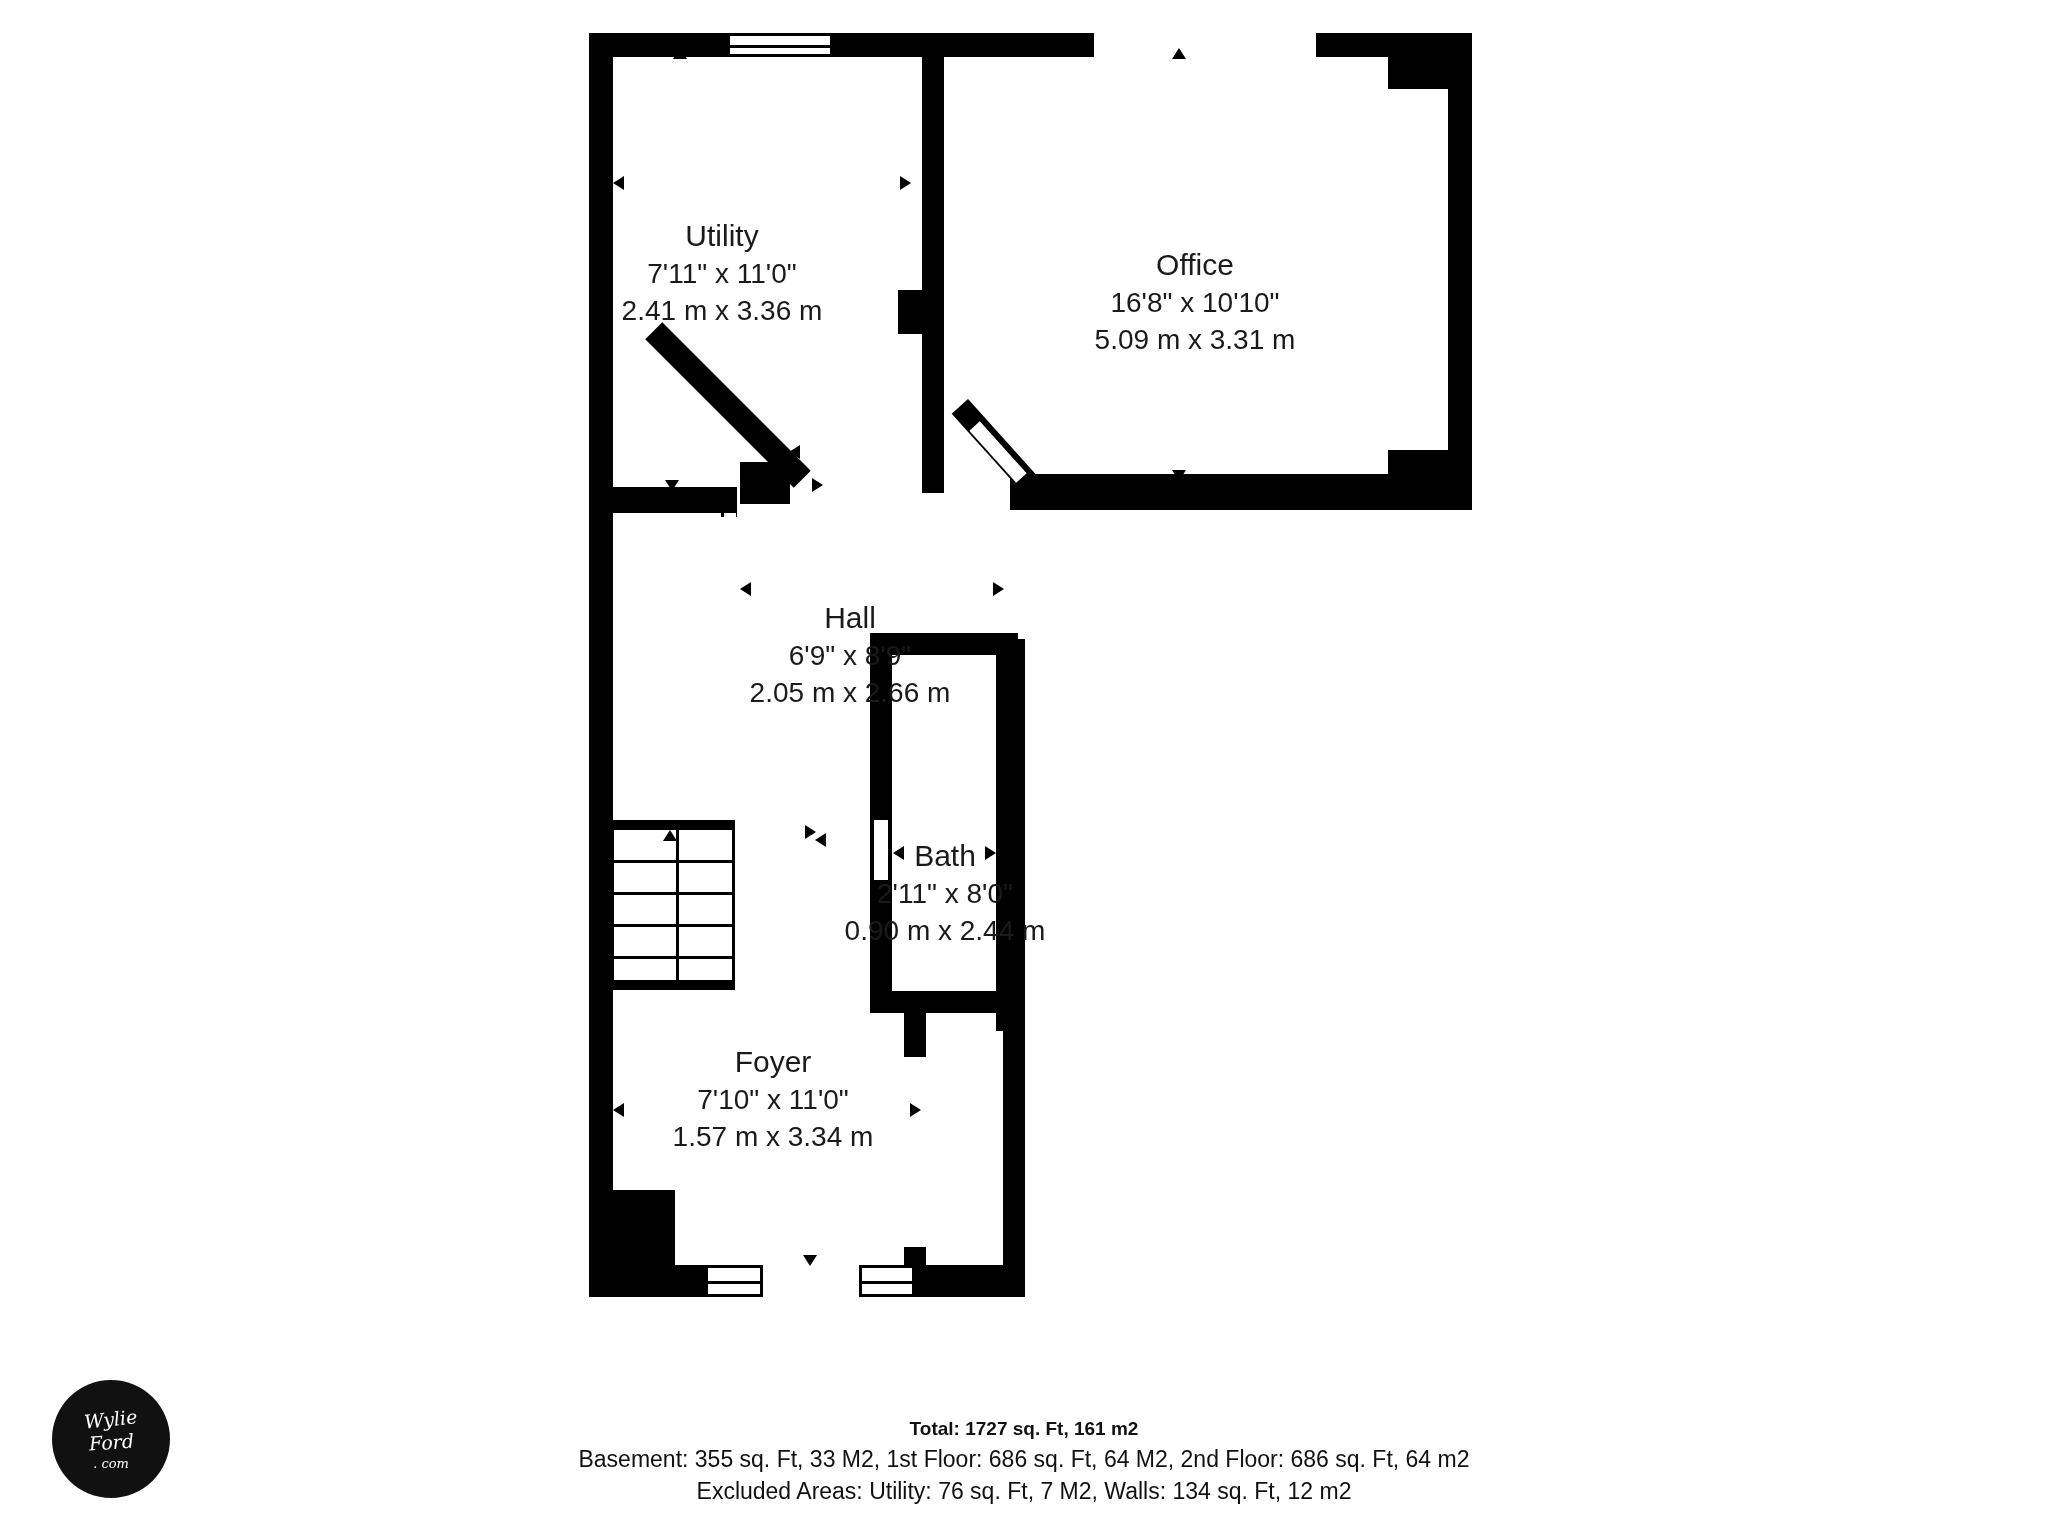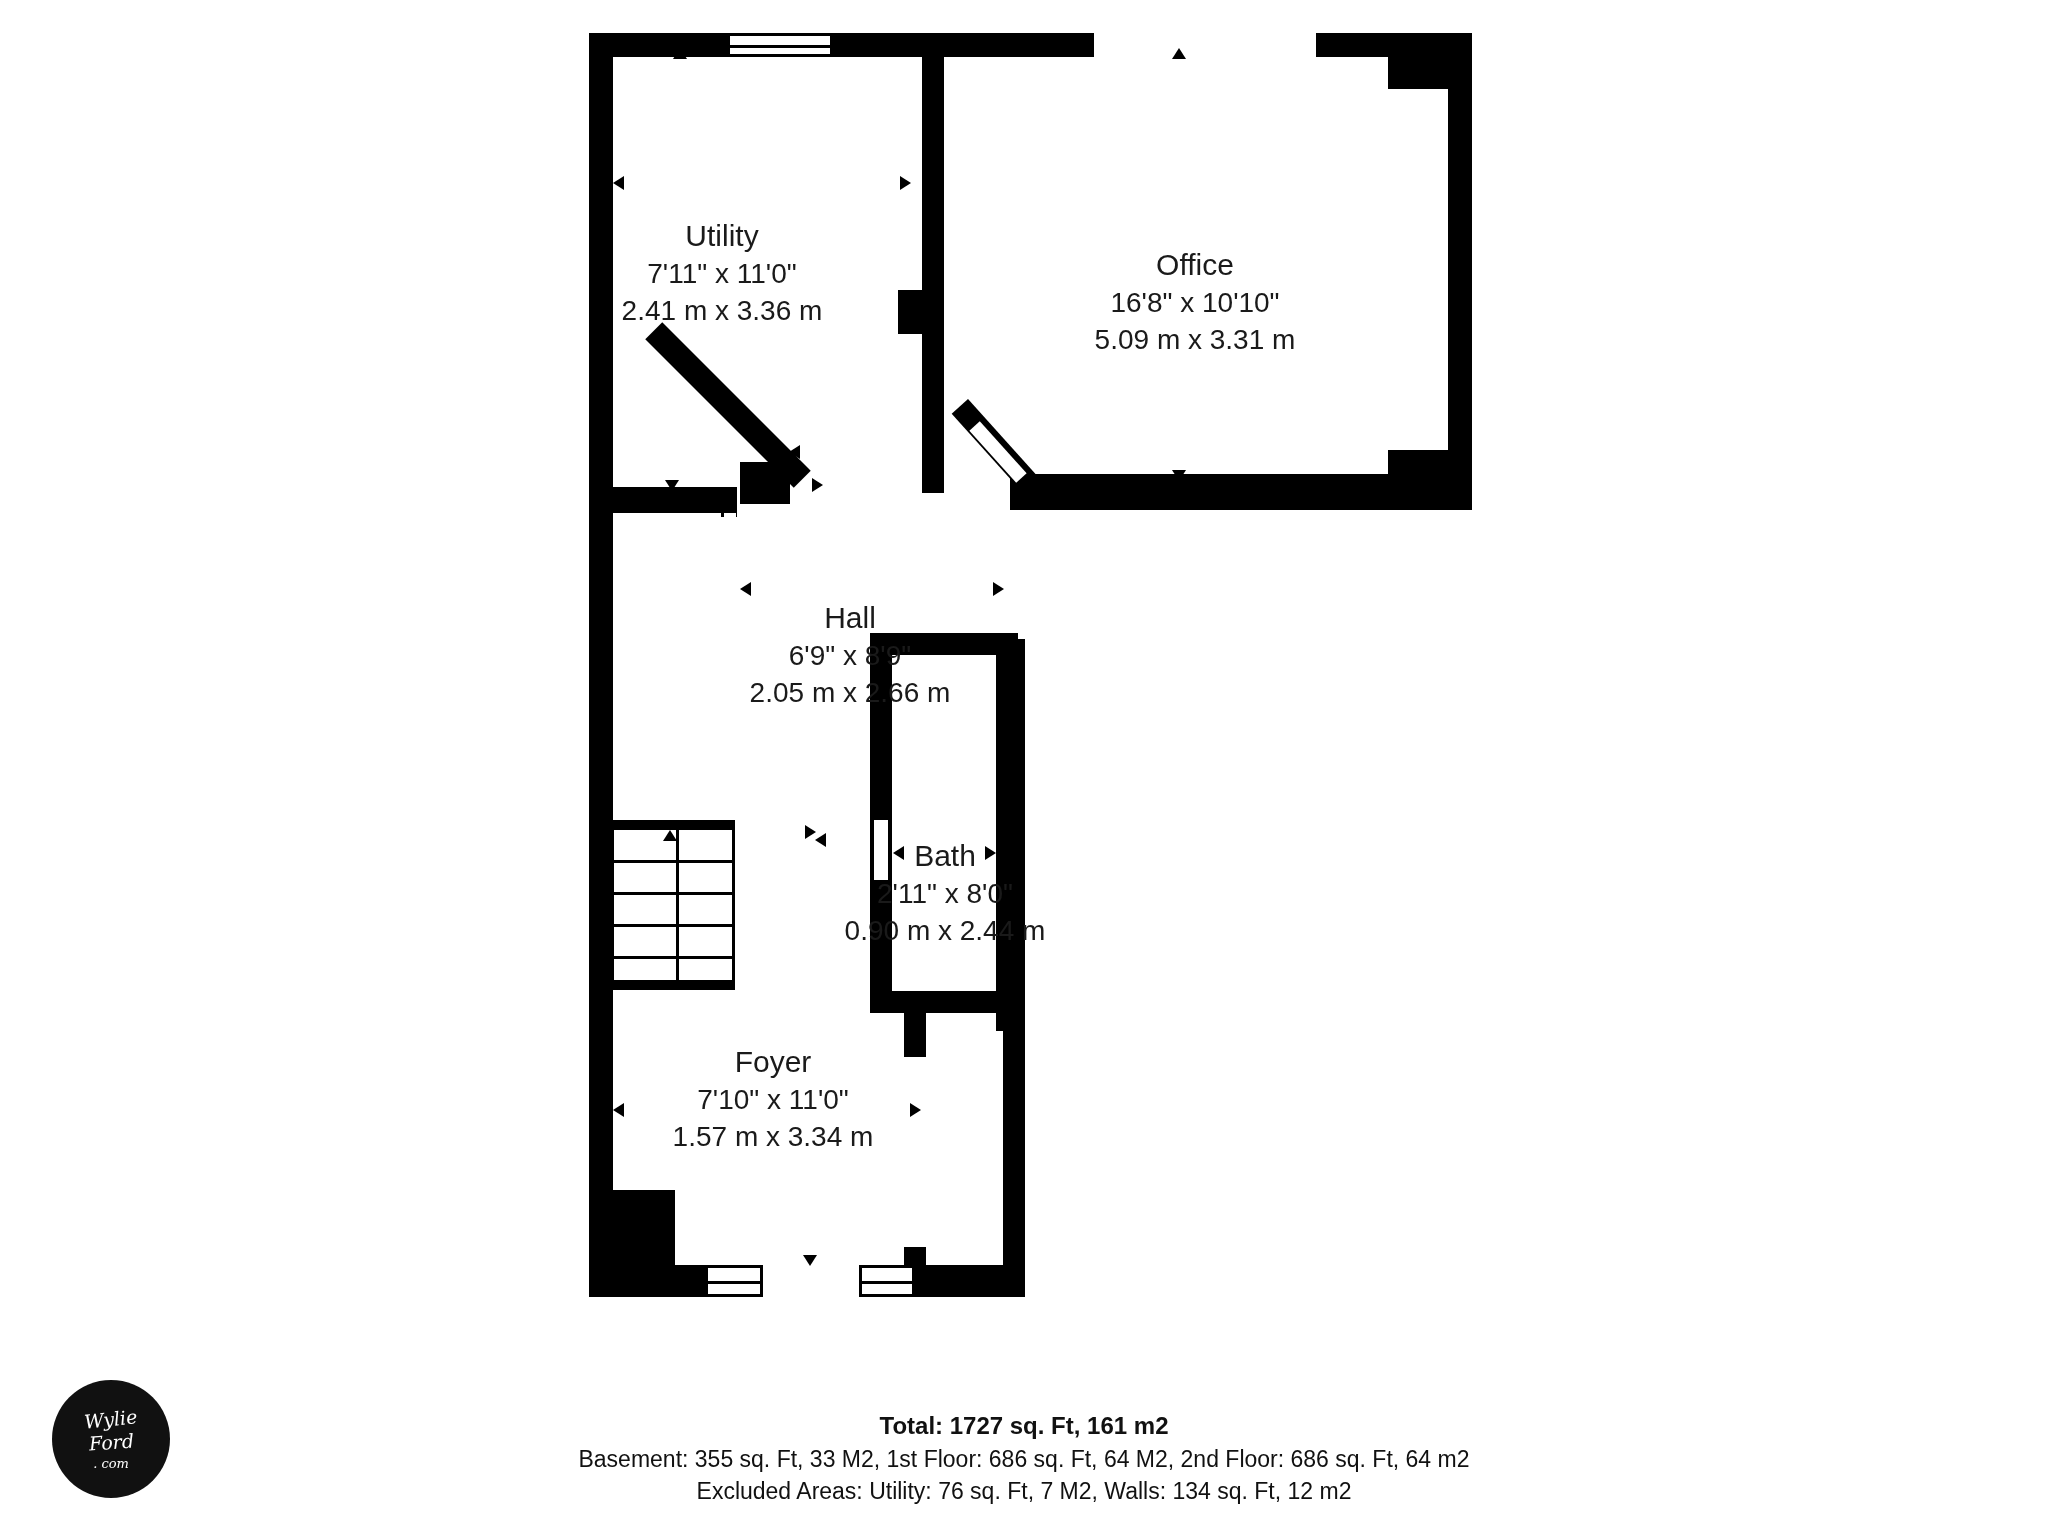--- a/index.html
+++ b/index.html
@@ -103,21 +103,21 @@
     border-top: 3px solid #000000;
   }
   #footer {
     position: absolute;
     left: 0;
     right: 0;
     bottom: 26px;
     text-align: center;
   }
   #footer .total {
-    font-size: 24px;
+    font-size: 19px;
     font-weight: bold;
     margin-bottom: 6px;
   }
   #footer .line {
     font-size: 23px;
     margin-bottom: 5px;
   }
   #footer .disclaimer {
     font-size: 15px;
     color: #333333;

